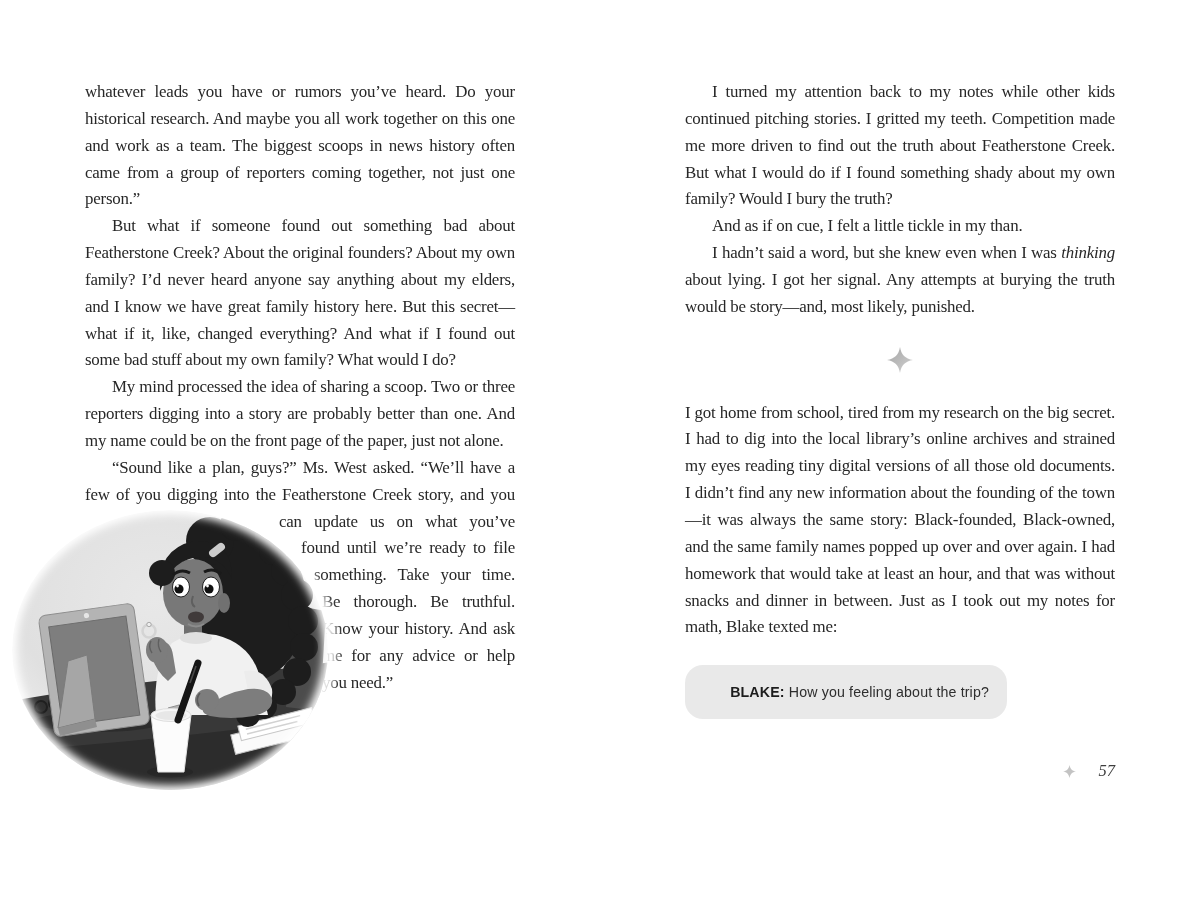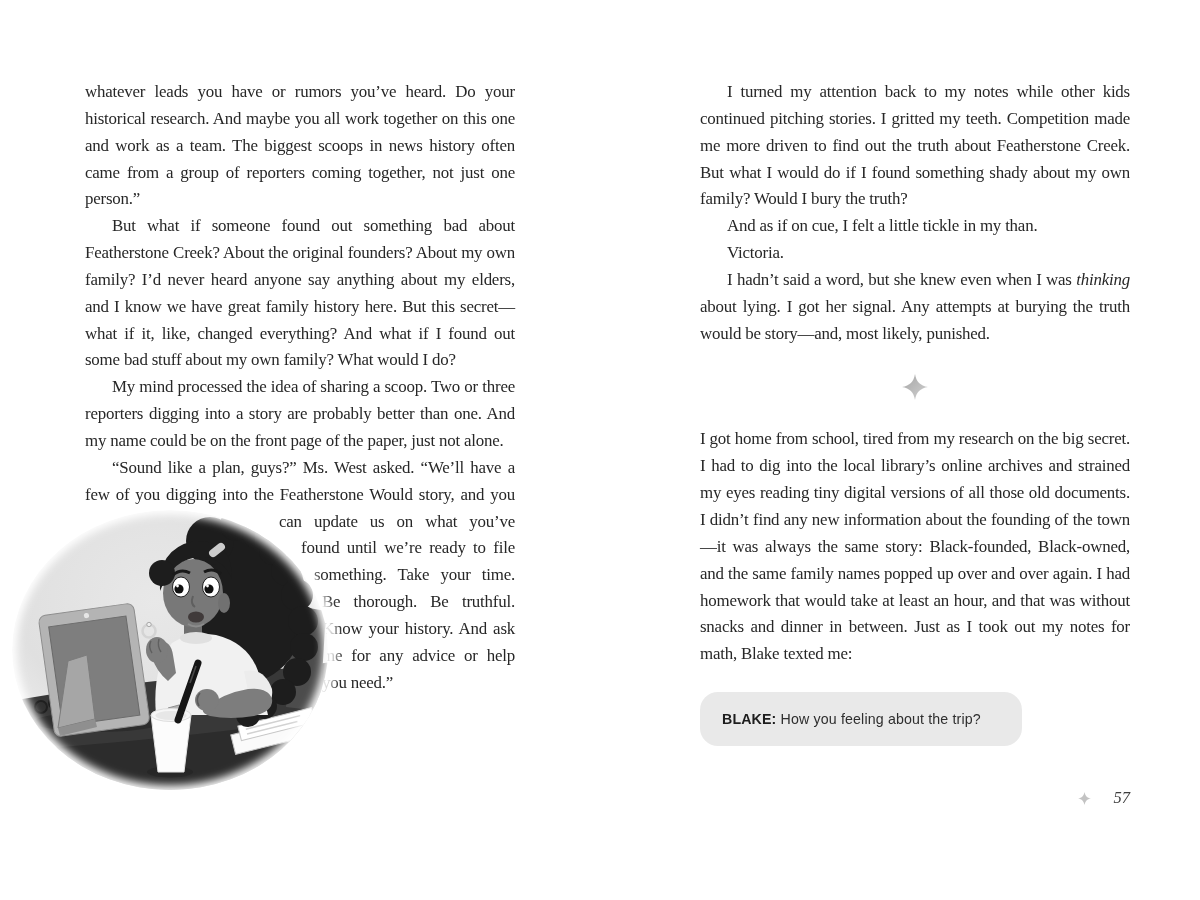--- a/index.html
+++ b/index.html
@@ -6,21 +6,21 @@
   html, body { margin: 0; padding: 0; }
   body {
     width: 1200px; height: 900px;
     background: #ffffff;
     font-family: "Liberation Serif", serif;
     overflow: hidden;
   }
   .spread { position: relative; width: 1200px; height: 900px; }
   .page { position: absolute; top: 79px; width: 430px; }
   .page-left  { left: 85px; }
-  .page-right { left: 700px; }
+  .page-right { left: 685px; }
 
   .bp {
     margin: 0;
     font-size: 16.9px;
     line-height: 26.85px;
     color: #272727;
     text-align: justify;
     letter-spacing: -0.2px;
     hyphens: auto; -webkit-hyphens: auto;
   }
@@ -48,20 +48,21 @@
     margin-top: 24px;
     width: 322px;
     background: #e9e9e9;
     border-radius: 18px;
     padding: 19px 18px 19px 22px;
     font-family: "Liberation Sans", sans-serif;
     font-size: 14.2px;
     letter-spacing: 0.15px;
     color: #2e2e2e;
     white-space: nowrap;
+    text-align: right;
   }
   .bubble .sender { font-weight: bold; color: #1d1d1d; }
 
   
   .folio {
     margin-top: 42px;
     display: flex; align-items: center; justify-content: flex-end; gap: 23px;
   }
   .folio-num {
     font-style: italic;
@@ -196,28 +197,27 @@
               <ellipse cx="147" cy="141" rx="11" ry="13" fill="#7d7d7d"></ellipse>
               <path d="M141,132 q-3,6 1,12 M149,130 q-2,7 2,13" stroke="#5f5f5f" stroke-width="1.4" fill="none"></path>
               <circle cx="139" cy="122" r="6.5" fill="none" stroke="#d4d4d4" stroke-width="2.6"></circle>
               <circle cx="139" cy="115.5" r="2.2" fill="#eeeeee" stroke="#999999" stroke-width="0.8"></circle>
             </g>
           </g>
 
           <ellipse cx="160" cy="141" rx="160" ry="142" fill="none" stroke="#ffffff" stroke-width="13" filter="url(#fblur)"></ellipse>
         </svg>
       </div>
-      <p class="bp ind"><span>“Sound like a plan, guys?” Ms. West asked. “We’ll have a few of you digging into the Featherstone Would story,</span> <span>and you can update us on what you’ve found until we’re ready to file something. Take your time. Be thorough. Be truthful. Know your history. And ask me for any advice or help you need.”</span></p>
+      <p class="bp ind"><span>“Sound like a plan, guys?” Ms. West asked. “We’ll have a few of you digging into the Featherstone Creek story,</span> <span>and you can update us on what you’ve found until we’re ready to file something. Take your time. Be thorough. Be truthful. Know your history. And ask me for any advice or help you need.”</span></p>
     </div>
   </div>
 
   <div class="page page-right">
     <p class="bp ind">I turned my attention back to my notes while other kids continued pitching stories. I gritted my teeth. Competition made me more driven to find out the truth about Featherstone Creek. But what I would do if I found something shady about my own family? Would I bury the truth?</p>
     <p class="bp ind">And as if on cue, I felt a little tickle in my than.</p>
-    <p class="bp ind">Victoria.</p>
     <p class="bp ind"><span>I hadn’t said a word, but she knew even when I was </span><em>thinking</em><span> about lying. I got her signal. Any attempts at burying the truth would be story—and, most likely, punished.</span></p>
 
     <div class="divider">
       <svg width="26" height="26" viewBox="0 0 24 24">
         <defs>
           <linearGradient id="spg" x1="0%" y1="0%" x2="100%" y2="100%">
             <stop offset="0%" stop-color="#a4a4a4"></stop>
             <stop offset="100%" stop-color="#d2d2d2"></stop>
           </linearGradient>
         </defs>

